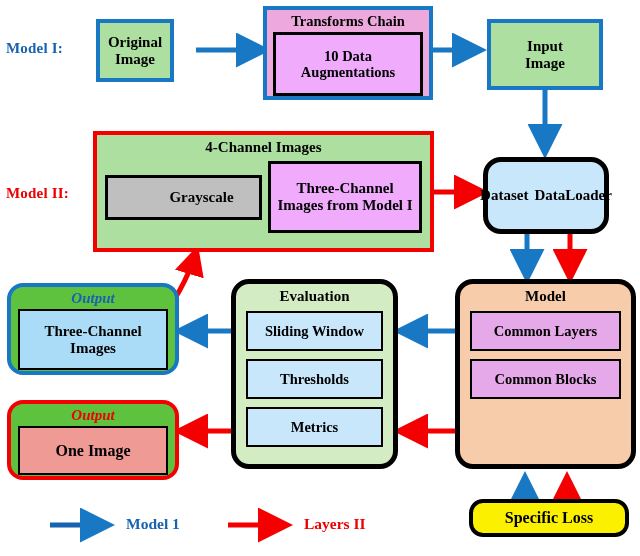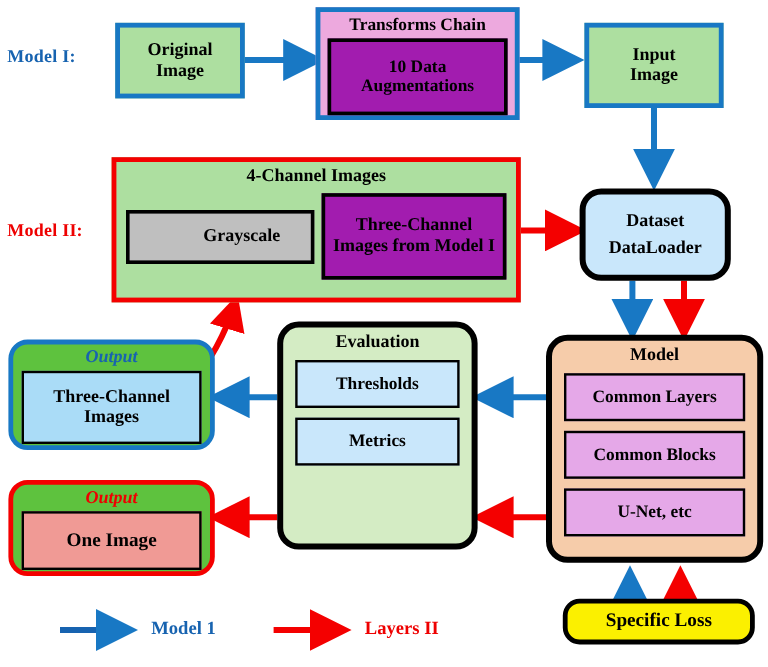--- a/index.html
+++ b/index.html
@@ -46,21 +46,21 @@
   .box-blueborder {
     border: 4px solid #1878c4;
     background: #addfa0;
   }
   .box-transforms {
     border: 4px solid #1878c4;
     background: #eda9de;
   }
   .inner-black {
     border: 3px solid #000000;
-    background: #a21caf;
+    background: #f0abfc;
   }
   .title-small {
     font-weight: bold;
     font-size: 14.5px;
     color: #000;
     text-align: center;
     width: 100%;
   }
 
   
@@ -183,21 +183,21 @@
     <line x1="231" y1="431" x2="180" y2="431" stroke="#f40000" stroke-width="5" marker-end="url(#ah-red)"></line>
 
     <line x1="525" y1="508" x2="525" y2="478" stroke="#1878c4" stroke-width="5" marker-end="url(#ah-blue)"></line>
     <line x1="567" y1="508" x2="567" y2="478" stroke="#f40000" stroke-width="5" marker-end="url(#ah-red)"></line>
 
     <path d="M 153 330 C 122 356, 176 318, 196 252" fill="none" stroke="#f40000" stroke-width="5" marker-end="url(#ah-red-big)"></path>
   </svg>
 
   <div class="abs role-label role-blue" style="left:6px; top:40px;">Model I:</div>
 
-  <div class="abs box-blueborder" style="left:96px; top:19px; width:108px; height:63px;">
+  <div class="abs box-blueborder" style="left:96px; top:19px; width:78px; height:63px;">
     <div class="boxlabel" style="font-size:15px;">Original
 Image</div>
   </div>
 
   <div class="abs box-transforms" style="left:263px; top:6px; width:170px; height:94px; padding:3px 6px 7px 6px;">
     <div class="title-small">Transforms Chain</div>
     <div class="inner-black" style="height:58px; margin-top:2px;">
       <div class="boxlabel" style="font-size:14.5px;">10 Data
 Augmentations</div>
     </div>
@@ -216,49 +216,49 @@
       <div class="gray-box" style="width:115px; height:39px;">
         <div class="boxlabel" style="font-size:15px;">Grayscale</div>
       </div>
       <div class="inner-black" style="flex:1; height:66px;">
         <div class="boxlabel" style="font-size:15px;">Three-Channel
 Images from Model I</div>
       </div>
     </div>
   </div>
 
-  <div class="abs round-black fill-lightblue" style="left:483px; top:157px; width:126px; height:77px; display:flex; flex-direction:column;
+  <div class="abs round-black fill-lightblue" style="left:483px; top:157px; width:126px; height:77px; display:flex; 
               align-items:center; justify-content:center; gap:6px;">
     <div style="font-weight:bold; font-size:15px; color:#000;">Dataset</div>
     <div style="font-weight:bold; font-size:15px; color:#000;">DataLoader</div>
   </div>
 
-  <div class="abs round-black fill-lightgreen" style="left:231px; top:268px; width:167px; height:190px; padding:4px 10px 10px 10px;
+  <div class="abs round-black fill-lightgreen" style="left:231px; top:279px; width:167px; height:190px; padding:4px 10px 10px 10px;
               display:flex; flex-direction:column;">
     <div style="font-weight:bold; font-size:15px; color:#000; text-align:center; margin-bottom:6px;">Evaluation</div>
+    <div class="sub-box" style="height:36px; margin-bottom:8px;">
+      <span>Sliding Window</span>
+    </div>
     <div class="sub-box" style="height:36px; margin-bottom:8px;">
       <span>Thresholds</span>
     </div>
     <div class="sub-box" style="height:36px;">
       <span>Metrics</span>
     </div>
   </div>
 
   <div class="abs round-black fill-peach" style="left:455px; top:279px; width:181px; height:190px; padding:4px 10px 10px 10px;
               display:flex; flex-direction:column;">
     <div style="font-weight:bold; font-size:15px; color:#000; text-align:center; margin-bottom:6px;">Model</div>
     <div class="sub-box sub-box-violet" style="height:36px; margin-bottom:8px;">
       <span>Common Layers</span>
     </div>
     <div class="sub-box sub-box-violet" style="height:36px; margin-bottom:8px;">
       <span>Common Blocks</span>
     </div>
-    <div class="sub-box sub-box-violet" style="height:36px;">
-      <span>U-Net, etc</span>
-    </div>
   </div>
 
   <div class="abs out-blue" style="left:7px; top:283px; width:172px; height:92px; padding:3px 7px 7px 7px;">
     <div class="out-title out-title-blue">Output</div>
     <div class="out-inner-blue" style="height:57px; margin-top:2px;">
       <div class="boxlabel" style="font-size:15px;">Three-Channel
 Images</div>
     </div>
   </div>
 

